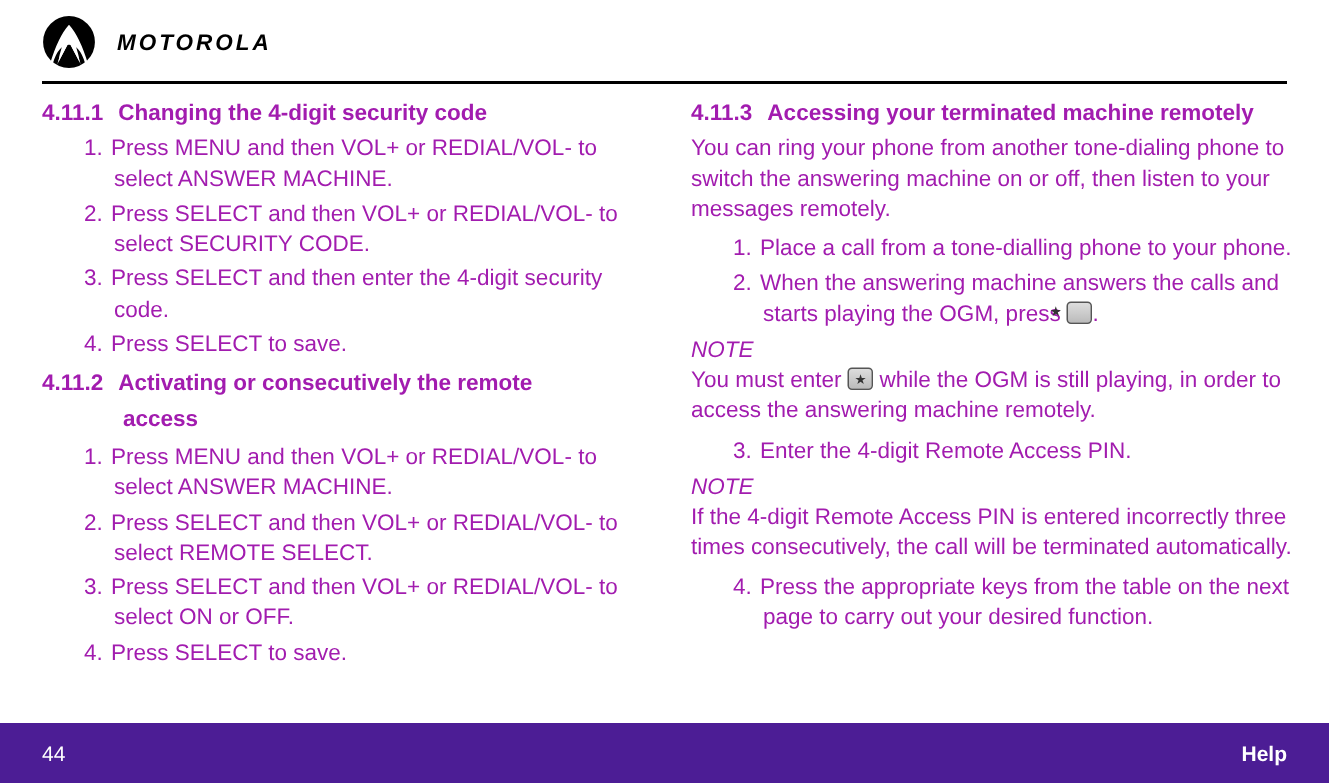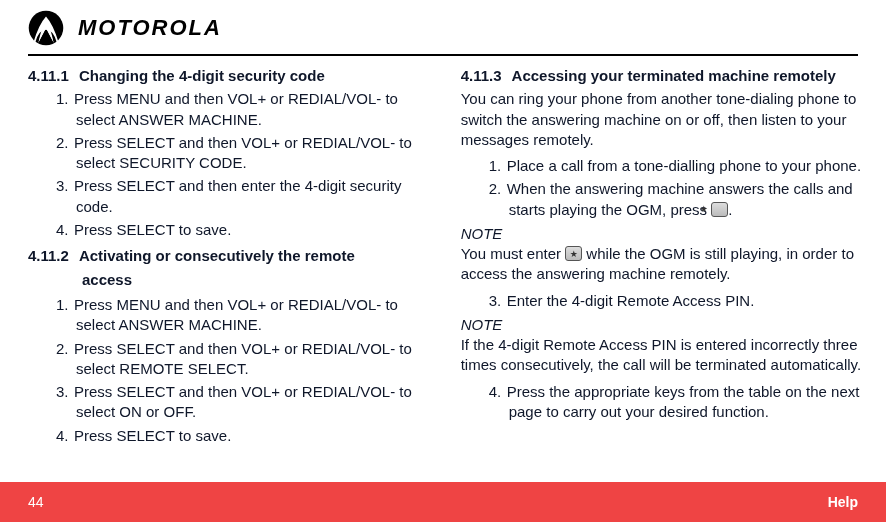--- a/index.html
+++ b/index.html
@@ -22,31 +22,31 @@
       display: flex;
       align-items: center;
       gap: 14px;
       padding-bottom: 8px;
       border-bottom: 2px solid #000;
       margin-bottom: 8px;
     }
     .logo-svg { width: 36px; height: 36px; }
     .brand {
       font-family: Arial, Helvetica, sans-serif;
-      font-size: 22px;
+      font-size: 15px;
       font-weight: 900;
       letter-spacing: 2px;
       color: #000;
       font-style: italic;
     }
     .columns {
       display: flex;
       gap: 26px;
     }
-    .col { flex: 1; font-size: 15px; line-height: 1.35; color: #0f172a; }
+    .col { flex: 1; font-size: 15px; line-height: 1.35; color: #a21caf; }
     .col-left { flex: 0 0 49%; }
     .col-right { flex: 0 0 49%; }
     .sec-head { font-weight: bold; margin-bottom: 3px; margin-top: 2px; }
     .sec-head .num { display: inline-block; margin-right: 10px; }
     .sec-head-multi { line-height: 1.6; }
     .sec-head-indent { margin-left: 54px; display: block; }
     ol {
       list-style: none;
       padding-left: 0;
       margin-bottom: 4px;
@@ -75,21 +75,21 @@
       content: "★";
       font-size: 9px;
       color: #333;
       position: absolute;
       left: 50%;
       top: 50%;
       transform: translate(-50%, -52%);
     }
     .footer {
       height: 40px;
-      background: #ef4444;
+      background: #4c1d95;
       color: #fff;
       display: flex;
       align-items: center;
       justify-content: space-between;
       padding: 0 28px;
       font-size: 14px;
     }
     .footer .pn { }
     .footer .ft { font-weight: bold; }
   </style>

